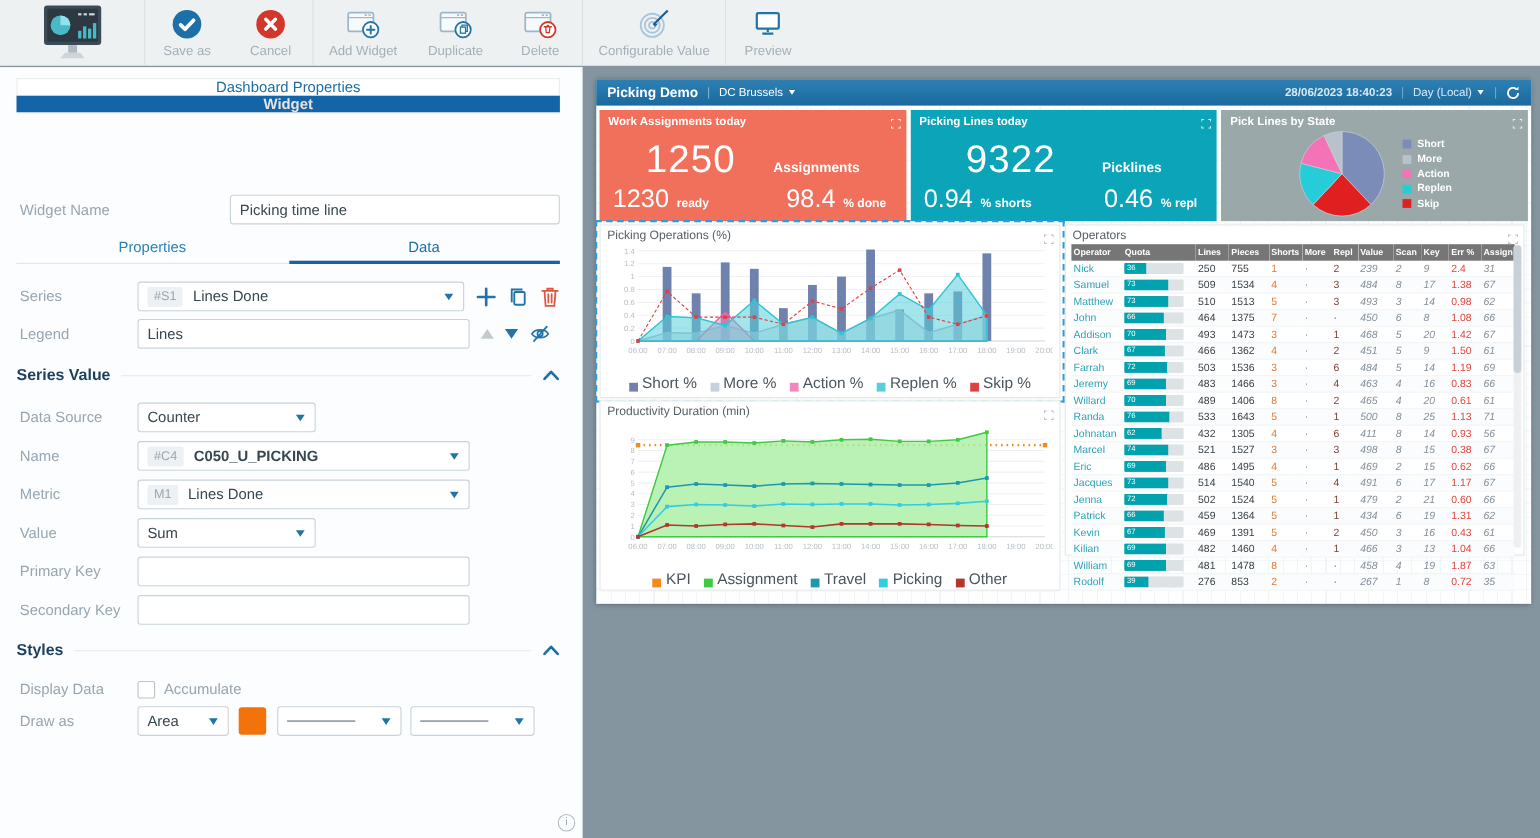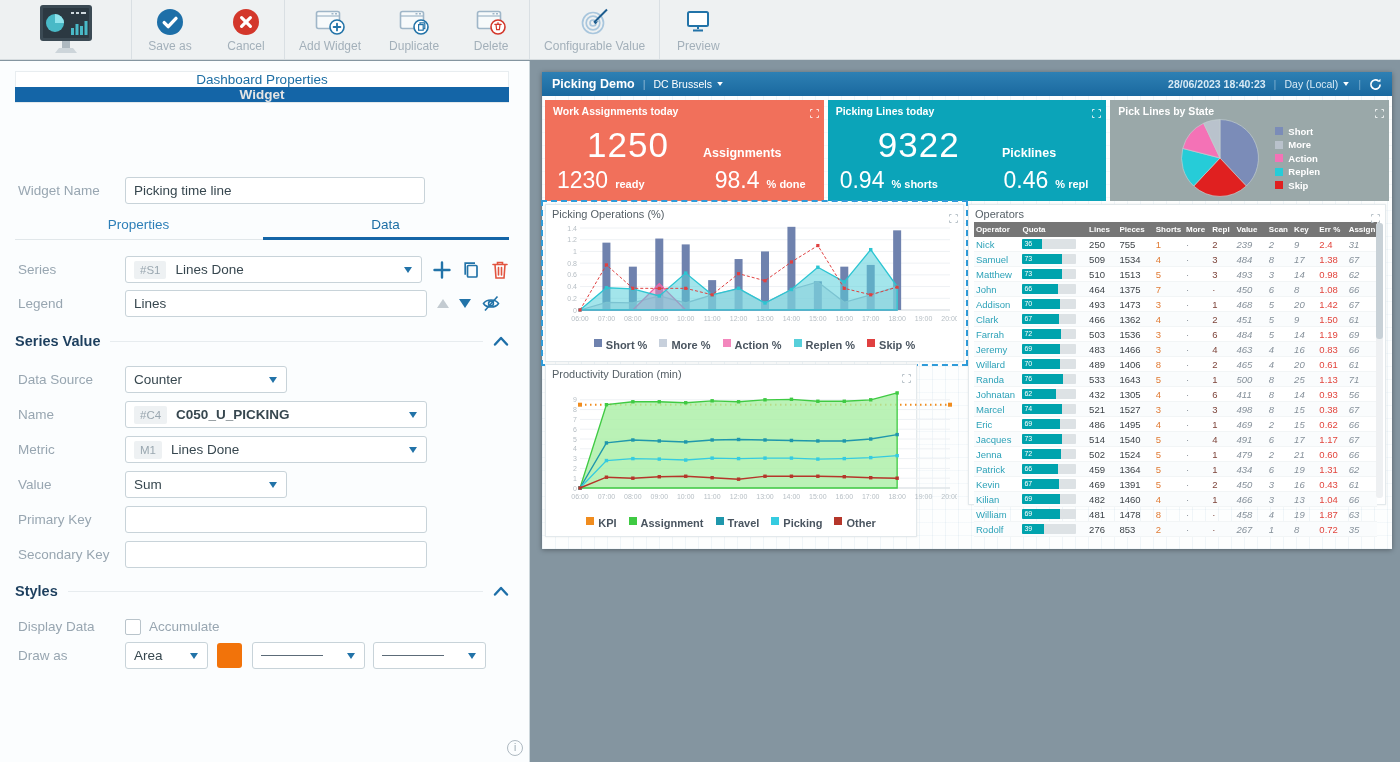--- a/index.html
+++ b/index.html
@@ -87,23 +87,23 @@
   .card-legend { display:flex; align-items:center; gap:5px; font-size:10px; font-weight:bold; justify-content:center; }
   .lg-sq { width:8px; height:8px; display:inline-block; flex:none; }
   .pie-row { display:flex; align-items:center; justify-content:center; gap:14px; }
   .pie-legend { display:flex; flex-direction:column; gap:2.5px; }
   .pie-legend .pl-item { display:flex; align-items:center; gap:5px; font-size:9.5px; font-weight:bold; color:#fff; }
 
   .widget { position:absolute; background:#fff; border:1px solid #e3e9ec; box-shadow:0 0 2px rgba(0,0,0,.08); }
   .w-title { font-size:11px; color:#555f66; padding:3px 6px 0 6px; }
   .w-ops { left:3px; top:132px; width:419px; height:158px; outline:2px dashed #2f9bd9; outline-offset:2px; }
   .w-operators { left:426px; top:132px; width:418px; height:301px; }
-  .w-prod { left:3px; top:292px; width:372px; height:173px; }
+  .w-prod { left:3px; top:292px; width:419px; height:173px; }
   .chart-legend { display:flex; justify-content:center; gap:12px; margin-top:1px; }
-  .chart-legend .cl-item { display:flex; align-items:flex-start; gap:4px; font-size:11px; font-weight:bold; color:#4a5560; }
+  .chart-legend .cl-item { display:flex; align-items:flex-end; gap:4px; font-size:14px; font-weight:normal; color:#4a5560; }
 
   
   .ops-table { border-collapse:collapse; table-layout:fixed; width:403px; margin:2px 0 0 5px; }
   .ops-table th { background:#767676; color:#fff; font-size:8px; font-weight:bold; text-align:left;
                   padding:3px 2px; overflow:hidden; white-space:nowrap; }
   .ops-table td { font-size:9.5px; padding:1.5px 2px; border-bottom:1px solid #f2f5f6; white-space:nowrap; overflow:hidden; }
   .ops-table tr:nth-child(even) td { background:#fafcfd; }
   .c-op { color:#2da2b8; font-size:10px; }
   .c-num { color:#3c4247; font-size:10px; }
   .c-shorts { color:#e07b35; }
@@ -228,21 +228,21 @@
         </div>
       </div>
   </div>
 
   <aside class="panel">
     <div class="ptabs">
       <div class="ptab inactive">Dashboard Properties</div>
       <div class="ptab active">Widget</div>
     </div>
 
-    <div class="prow" style="top:116px;">
+    <div class="prow" style="top:116px;justify-content:space-between;">
       <span class="plabel">Widget Name</span>
       <input class="pinput" style="width: 300px;" value="Picking time line">
     </div>
 
     <div class="subtabs">
       <div class="subtab">Properties</div>
       <div class="subtab" style="color:#1c6ea4;">Data</div>
     </div>
     <div class="subtab-track"></div>
     <div class="subtab-active-bar"></div>

